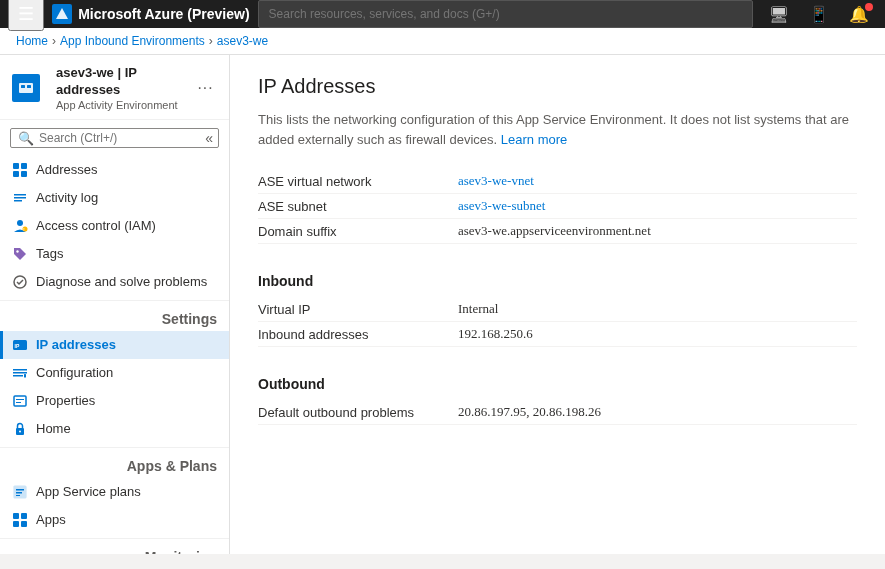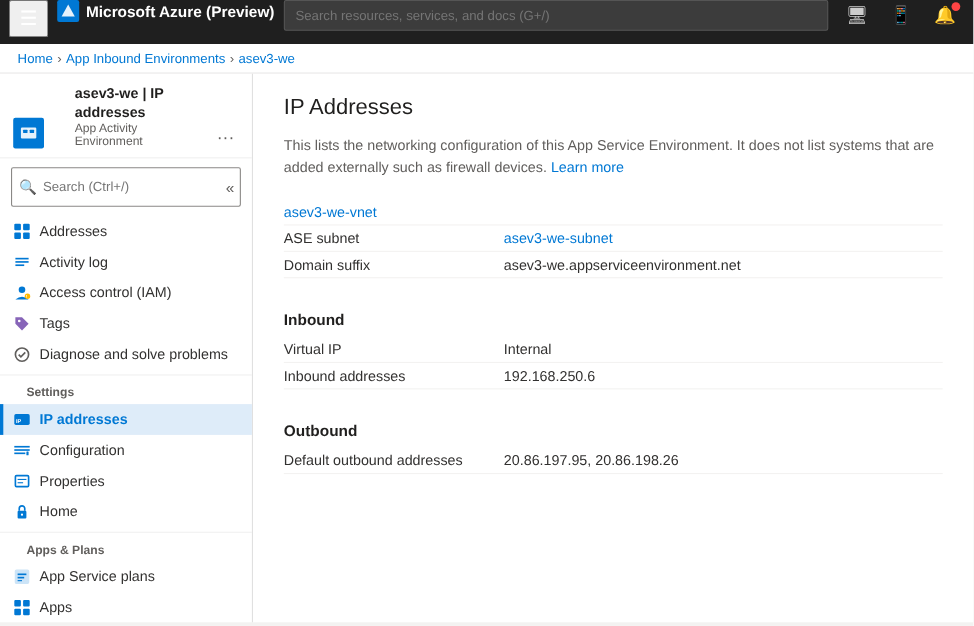--- a/index.html
+++ b/index.html
@@ -1,20 +1,20 @@
 <!DOCTYPE html>
 <html><head>
   <meta charset="utf-8">
   <style>
     * { box-sizing: border-box; margin: 0; padding: 0; }
     body { font-family: 'Segoe UI', Arial, sans-serif; font-size: 13px; color: #333; background: #f3f2f1; overflow: hidden; }
 
     
     .topnav {
-      display: flex; align-items: flex-start; background: #1f1f1f; height: 40px; padding: 0 8px; gap: 8px;
+      display: flex; align-items: center; background: #1f1f1f; height: 28px; padding: 0 8px; gap: 8px;
     }
     .topnav-hamburger { color: #fff; font-size: 18px; cursor: pointer; padding: 4px 8px; }
     .topnav-logo { display: flex; align-items: center; gap: 6px; color: #fff; font-size: 14px; font-weight: 600; white-space: nowrap; }
     .topnav-logo-icon { width: 20px; height: 20px; background: #0078d4; border-radius: 2px; display: flex; align-items: center; justify-content: center; }
     .topnav-search { flex: 1; max-width: 500px; }
     .topnav-search input {
       width: 100%; height: 28px; background: #3c3c3c; border: 1px solid #555; color: #fff; padding: 8px 10px; font-size: 12px; border-radius: 2px; outline: none;
     }
     .topnav-icons { display: flex; align-items: center; gap: 4px; margin-left: auto; }
     .topnav-icon-btn { color: #ccc; background: none; border: none; cursor: pointer; padding: 4px 8px; font-size: 16px; }
@@ -38,56 +38,56 @@
       width: 230px; background: #fff; border-right: 1px solid #e0e0e0; display: flex; flex-direction: column; overflow-y: auto; flex-shrink: 0;
     }
     .sidebar-header {
       padding: 10px 12px 8px; border-bottom: 1px solid #f0f0f0;
     }
     .sidebar-resource-icon {
       width: 28px; height: 28px; background: #0078d4; border-radius: 2px; display: flex; align-items: center; justify-content: center; float: left; margin-right: 8px;
     }
     .sidebar-title { font-size: 13px; font-weight: 600; color: #201f1e; line-height: 1.3; }
     .sidebar-subtitle { font-size: 11px; color: #605e5c; clear: both; }
-    .sidebar-title-row { display: flex; align-items: flex-end; gap: 20px; }
+    .sidebar-title-row { display: flex; align-items: center; gap: 8px; }
     .sidebar-title-text { flex: 1; }
     .sidebar-more { color: #605e5c; font-size: 16px; cursor: pointer; padding: 0 4px; }
 
     
     .sidebar-search {
       padding: 8px 10px; position: relative;
     }
     .sidebar-search input {
-      width: 100%; height: 36px; border: 1px solid #8a8886; padding: 0 8px 0 28px; font-size: 12px; border-radius: 2px; outline: none; color: #be185d;
+      width: 100%; height: 20px; border: 1px solid #8a8886; padding: 0 8px 0 28px; font-size: 12px; border-radius: 2px; outline: none; color: #be185d;
     }
     .sidebar-search-icon {
       position: absolute; left: 18px; top: 50%; transform: translateY(-50%); color: #605e5c; font-size: 13px;
     }
     .sidebar-collapse { position: absolute; right: 10px; top: 8px; padding: 2px 6px; cursor: pointer; color: #605e5c; font-size: 14px; border: none; background: none; }
 
     .sidebar-nav { flex: 1; overflow-y: auto; padding-bottom: 8px; }
     .nav-item {
       display: flex; align-items: center; gap: 8px; padding: 6px 12px; cursor: pointer; font-size: 13px; color: #323130; text-decoration: none;
     }
     .nav-item.active { background: #deecf9; color: #0078d4; font-weight: 600; border-left: 3px solid #0078d4; padding-left: 9px; }
     .nav-item-icon { width: 16px; height: 16px; flex-shrink: 0; display: flex; align-items: center; justify-content: center; font-size: 14px; }
     .section-label {
-      padding: 10px 24px 4px; font-size: 11px; font-weight: 600; color: #605e5c; text-transform: none; border-top: 1px solid #f0f0f0; margin-top: 4px;
+      padding: 10px 12px 4px; font-size: 14px; font-weight: 600; color: #605e5c; text-transform: none; border-top: 1px solid #f0f0f0; margin-top: 4px; text-align: right;
     }
 
     
     .main-content { flex: 1; background: #fff; overflow-y: auto; padding: 20px 28px; }
     .page-title { font-size: 20px; font-weight: 300; color: #201f1e; margin-bottom: 12px; }
     .page-description { font-size: 13px; color: #605e5c; margin-bottom: 20px; line-height: 1.5; }
     .page-description a { color: #0078d4; text-decoration: none; }
 
     .info-table { margin-bottom: 24px; }
     .info-row { display: flex; align-items: center; padding: 4px 0; border-bottom: 1px solid #f3f2f1; }
     .info-label { width: 200px; font-size: 13px; color: #323130; }
-    .info-value { font-size: 13px; color: #323130; }
+    .info-value { font-size: 13px; color: #323130; font-family: Liberation Serif, serif; }
     .info-value a { color: #0078d4; text-decoration: none; }
 
     .section-title { font-size: 14px; font-weight: 600; color: #201f1e; margin: 29px 0 8px; }
 
     
     .icon-blue { color: #0078d4; }
     .icon-purple { color: #8764b8; }
     .icon-gray { color: #605e5c; }
 
     
@@ -292,20 +292,21 @@
 
     <h1 class="page-title">IP Addresses</h1>
 
     <p class="page-description">
       <span>This lists the networking configuration of this App Service Environment. It does not list systems that are added externally such as firewall devices.</span>
       <a href="#">Learn more</a>
     </p>
 
     <div class="info-table">
       <div class="info-row">
+        <div class="info-label">ASE virtual network</div>
         <div class="info-value"><a href="#">asev3-we-vnet</a></div>
       </div>
       <div class="info-row">
         <div class="info-label">ASE subnet</div>
         <div class="info-value"><a href="#">asev3-we-subnet</a></div>
       </div>
       <div class="info-row">
         <div class="info-label">Domain suffix</div>
         <div class="info-value">asev3-we.appserviceenvironment.net</div>
       </div>
@@ -319,19 +320,19 @@
       </div>
       <div class="info-row">
         <div class="info-label">Inbound addresses</div>
         <div class="info-value">192.168.250.6</div>
       </div>
     </div>
 
     <div class="section-title">Outbound</div>
     <div class="info-table">
       <div class="info-row">
-        <div class="info-label">Default outbound addresses</div>
+        <div class="info-label">Default outbound problems</div>
         <div class="info-value">20.86.197.95, 20.86.198.26</div>
       </div>
     </div>
 
   </div>
 </div>
 
 </body></html>

